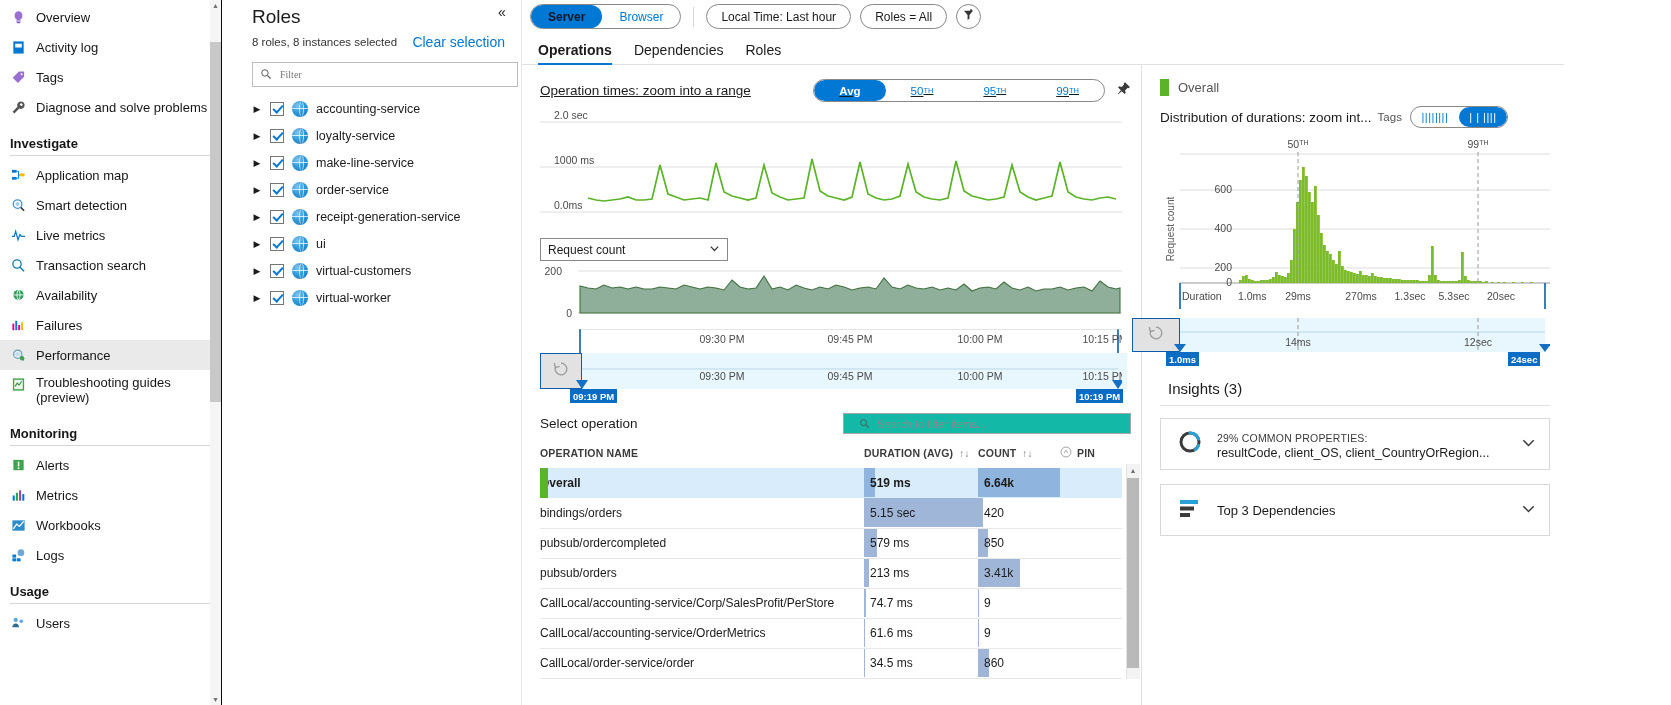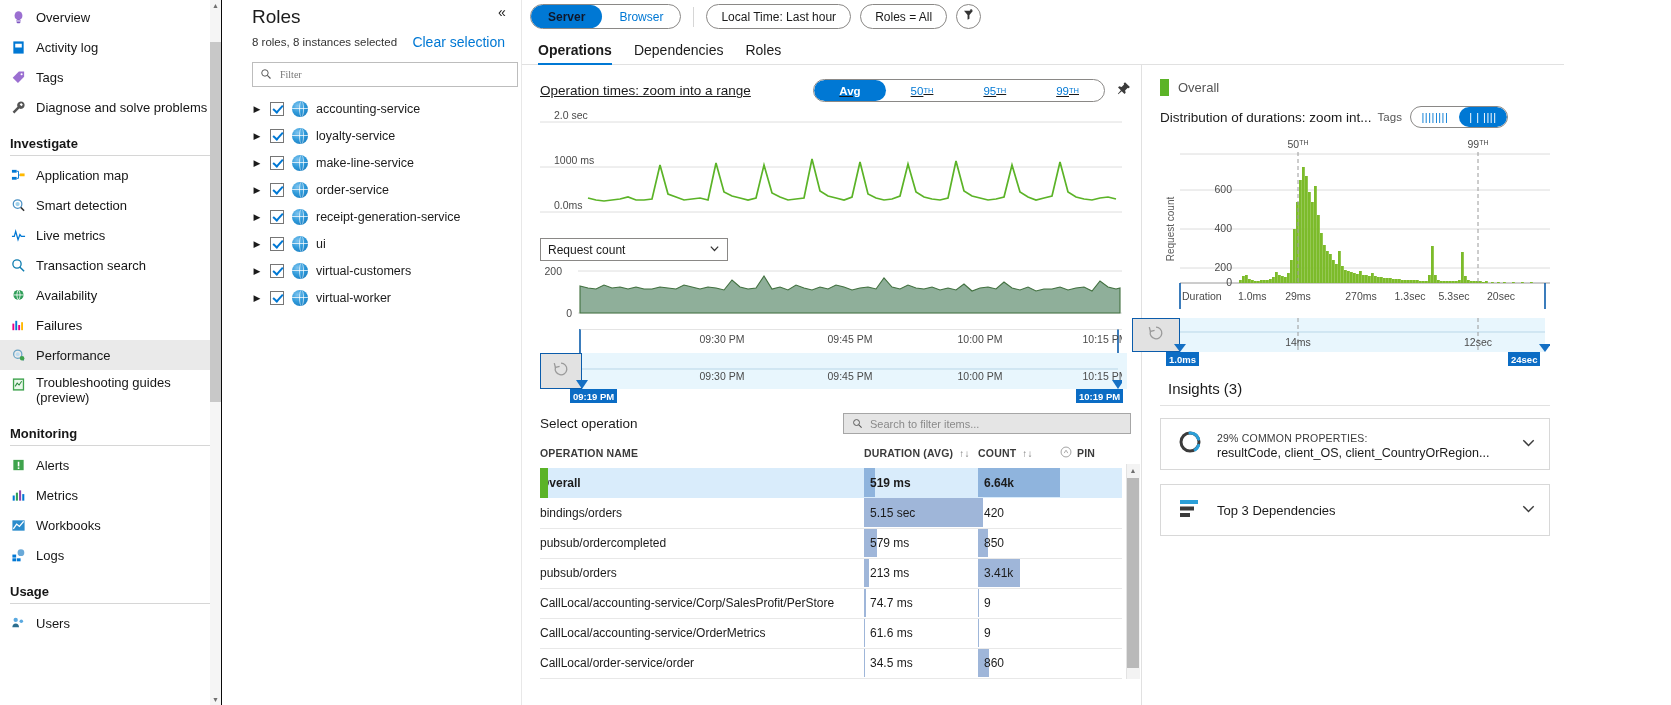--- a/index.html
+++ b/index.html
@@ -201,22 +201,22 @@
     width: 188px; height: 23px; border: 1px solid #8a8886; background: #fff;
     display: flex; align-items: center; justify-content: space-between;
     padding: 0 7px; font-size: 12px; color: #1b1b1b; cursor: pointer;
   }
 
   .op-head {
     display: flex; align-items: center; justify-content: space-between;
     padding: 12px 0 8px 0;
   }
   .search-box {
-    width: 288px; height: 21px; border: 1px solid #a6a6a6; background: #e5e5e5;
-    display: flex; align-items: center; gap: 5px; padding: 0 8px; margin-left: 40px;
+    width: 288px; height: 21px; border: 1px solid #a6a6a6; background: #14b8a6;
+    display: flex; align-items: center; gap: 5px; padding: 0 15px; margin-left: 40px;
   }
   .search-box input {
     border: 0; outline: 0; font-size: 11px; font-family: inherit;
     color: #333; width: 100%; background: transparent;
   }
   .search-box input::placeholder { color: #8a8a8a; }
 
   table.ops { width: 582px; border-collapse: collapse; table-layout: fixed; }
   table.ops th {
     font-size: 10.5px; font-weight: 600; color: #3b3b3b;

